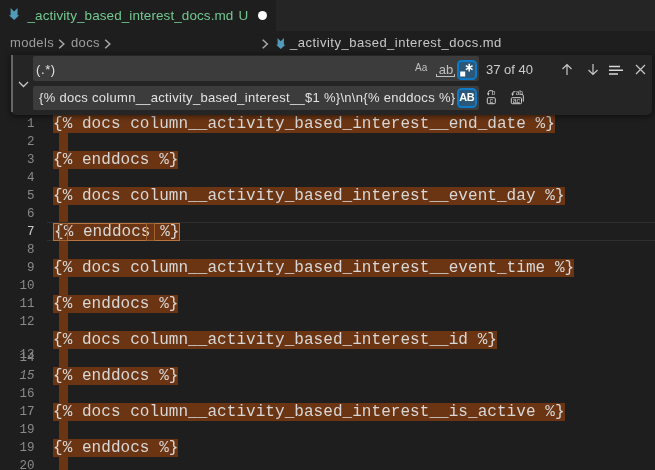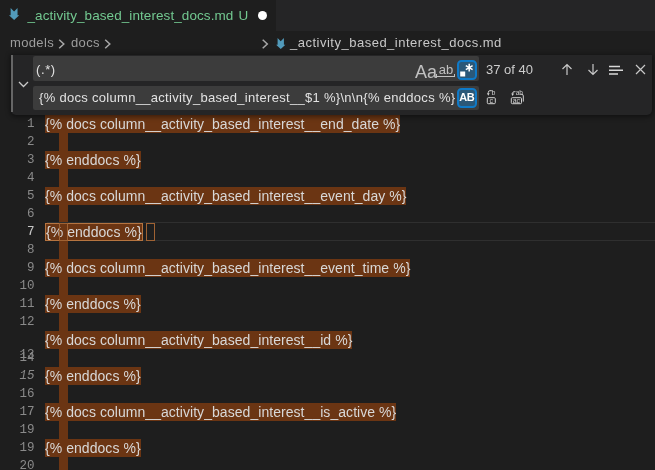--- a/index.html
+++ b/index.html
@@ -13,21 +13,21 @@
   .tablabel { position:absolute; left:27.5px; top:0; height:31px; line-height:31px; font-size:13.5px; letter-spacing:0.08px; color:#73c991; }
   .tabu { position:absolute; left:238.5px; top:0; height:31px; line-height:31px; font-size:13.5px; color:#73c991; }
   .tabdot { position:absolute; left:258px; top:10.5px; width:9px; height:9px; border-radius:50%; background:#ffffff; }
 
   
   .crumbs { position:absolute; left:0; top:31px; width:556px; height:24px; background:#1e1e1e; }
   .crumbs span { position:absolute; top:0; height:24px; line-height:24px; font-size:13px; color:#9d9d9d; white-space:pre; }
 
   
   .lnum { position:absolute; left:0; width:34.5px; text-align:right; font-family:"Liberation Mono",monospace; font-size:12.5px; line-height:18px; color:#8a8a8a; }
-  .code { position:absolute; left:45px; font-family:Liberation Sans, sans-serif; font-size:14px; letter-spacing:0.05px; line-height:18px; height:18px; color:#d8d8d8; white-space:pre; background:#6b3513; }
+  .code { position:absolute; left:53px; font-family:Liberation Mono, monospace; font-size:16px; letter-spacing:0.05px; line-height:18px; height:18px; color:#d8d8d8; white-space:pre; background:#6b3513; }
   .sliver { position:absolute; left:59px; width:9px; background:#6b3513; }
   .curline { position:absolute; left:47px; width:608px; height:19px; border-top:1px solid #2f2f2f; border-bottom:1px solid #2f2f2f; }
 
   
   .fw { position:absolute; left:11px; top:55px; width:641px; height:60px; background:#252526; border-radius:0 0 5px 5px; box-shadow:0 1px 5px 1px rgba(0,0,0,0.45); }
   .fsash { position:absolute; left:11px; top:54.5px; width:1.8px; height:57px; background:#666666; }
   .finput { position:absolute; left:33px; width:446px; background:#3c3c3c; border-radius:2px; }
   .ftext { position:absolute; left:37px; font-size:13px; color:#e2e2e2; white-space:pre; }
   .toggle { position:absolute; border-radius:4.5px; border:2px solid #0f7ac8; background:#2b5878; }
   .icn { position:absolute; }
@@ -101,21 +101,21 @@
 
   <div class="fw"></div>
   <div class="fsash"></div>
   <svg class="icn" style="left:17.5px;top:81px;" width="11" height="7" viewBox="0 0 11 7">
     <path d="M1 1 L5.5 5.5 L10 1" stroke="#c9c9c9" stroke-width="1.3" fill="none"></path>
   </svg>
 
   <div class="finput" style="top:56px;height:25px;"></div>
   <div class="ftext" style="top:62px;left:36px;letter-spacing:0.6px;">(.*)</div>
 
-  <div class="abs" style="left:415px;top:62px;width:20px;font-size:18px;color:#c0c0c0;text-align:center;">Aa</div>
+  <div class="abs" style="left:415px;top:62px;width:20px;font-size:10px;color:#c0c0c0;">Aa</div>
 
   <div class="abs" style="left:436px;top:62px;width:20px;font-size:13px;color:#c0c0c0;text-align:center;">ab</div>
   <div class="abs" style="left:436px;top:76px;width:19px;height:1px;background:#c0c0c0;"></div>
   <div class="abs" style="left:436px;top:74px;width:1px;height:2px;background:#c0c0c0;"></div>
   <div class="abs" style="left:454px;top:74px;width:1px;height:2px;background:#c0c0c0;"></div>
 
   <div class="toggle" style="left:457.3px;top:59.9px;width:20px;height:20px;"></div>
   <svg class="icn" style="left:457.3px;top:59.9px;" width="20" height="20" viewBox="0 0 20 20">
     <rect x="3.2" y="11.5" width="5" height="5" fill="#ffffff"></rect>
     <path d="M12.2 3.7 v7.8 M8.8 5.65 l6.8 3.9 M15.6 5.65 l-6.8 3.9" stroke="#ffffff" stroke-width="1.5"></path>

